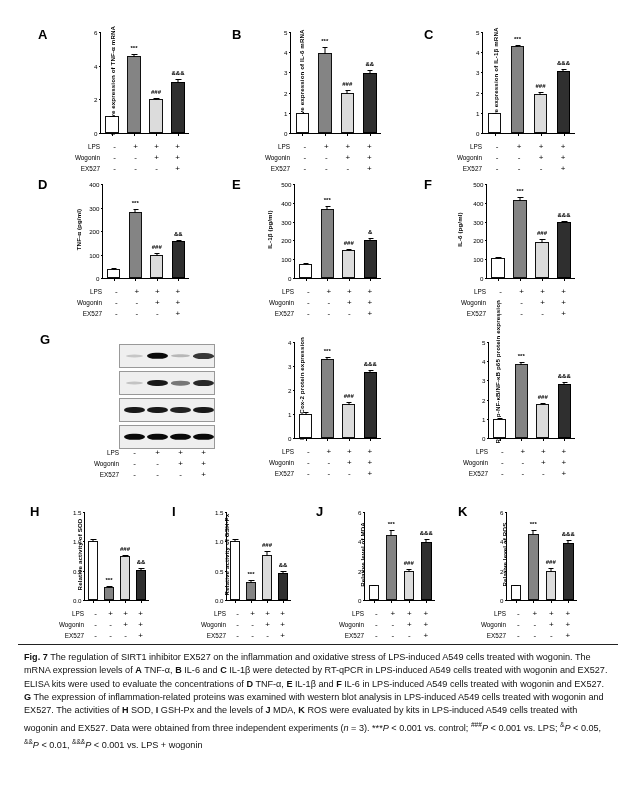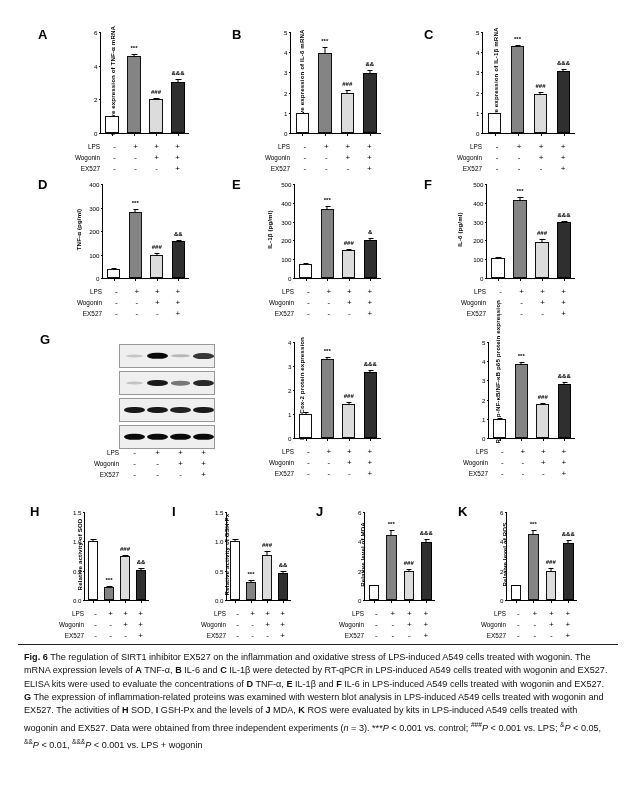--- a/index.html
+++ b/index.html
@@ -1037,16 +1037,16 @@
             <div class="cval">-</div>
             <div class="cval">-</div>
             <div class="cval">+</div>
           </div>
         </div>
       </div>
     </div>
 
   <div class="rule-top"></div>
   <div class="caption">
-    <b>Fig. 6</b>
+    <b>Fig. 7</b>
     <span id="caption-body"><span>The regulation of SIRT1 inhibitor EX527 on the inflammation and oxidative stress of LPS-induced A549 cells treated with wogonin. The mRNA expression levels of </span><b>A</b><span> TNF-α, </span><b>B</b><span> IL-6 and </span><b>C</b><span> IL-1β were detected by RT-qPCR in LPS-induced A549 cells treated with wogonin and EX527. ELISA kits were used to evaluate the concentrations of </span><b>D</b><span> TNF-α, </span><b>E</b><span> IL-1β and </span><b>F</b><span> IL-6 in LPS-induced A549 cells treated with wogonin and EX527. </span><b>G</b><span> The expression of inflammation-related proteins was examined with western blot analysis in LPS-induced A549 cells treated with wogonin and EX527. The activities of </span><b>H</b><span> SOD, </span><b>I</b><span> GSH-Px and the levels of </span><b>J</b><span> MDA, </span><b>K</b><span> ROS were evaluated by kits in LPS-induced A549 cells treated with wogonin and EX527. Data were obtained from three independent experiments (</span><i>n</i><span> = 3). ***</span><i>P</i><span> &lt; 0.001 vs. control; </span><sup>###</sup><i>P</i><span> &lt; 0.001 vs. LPS; </span><sup>&amp;</sup><i>P</i><span> &lt; 0.05, </span><sup>&amp;&amp;</sup><i>P</i><span> &lt; 0.01, </span><sup>&amp;&amp;&amp;</sup><i>P</i><span> &lt; 0.001 vs. LPS + wogonin</span></span>
   </div>
 </div>
 
 </body></html>

